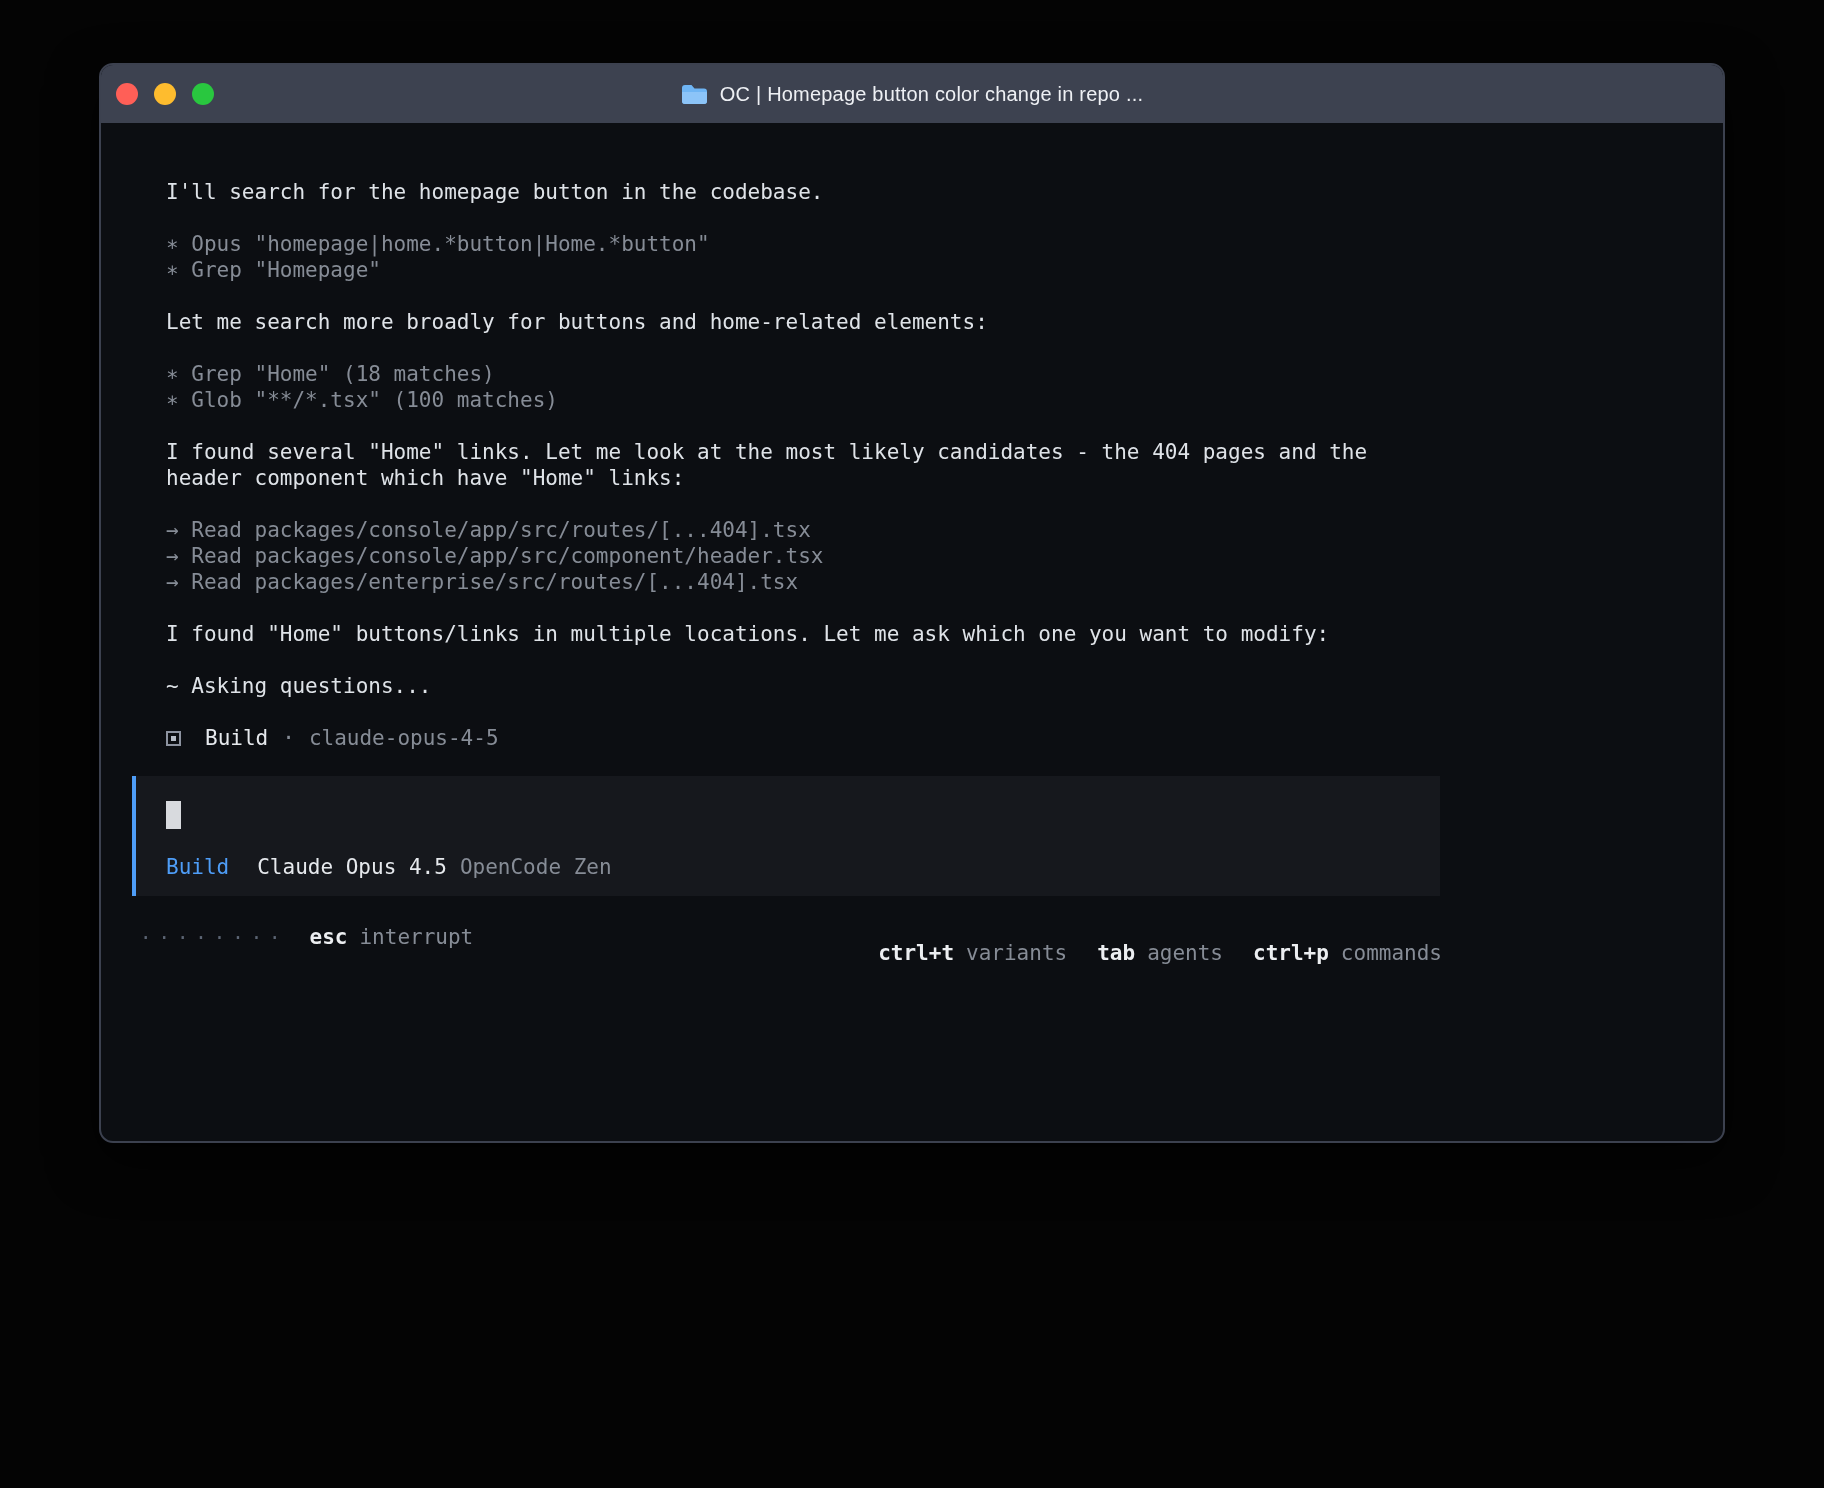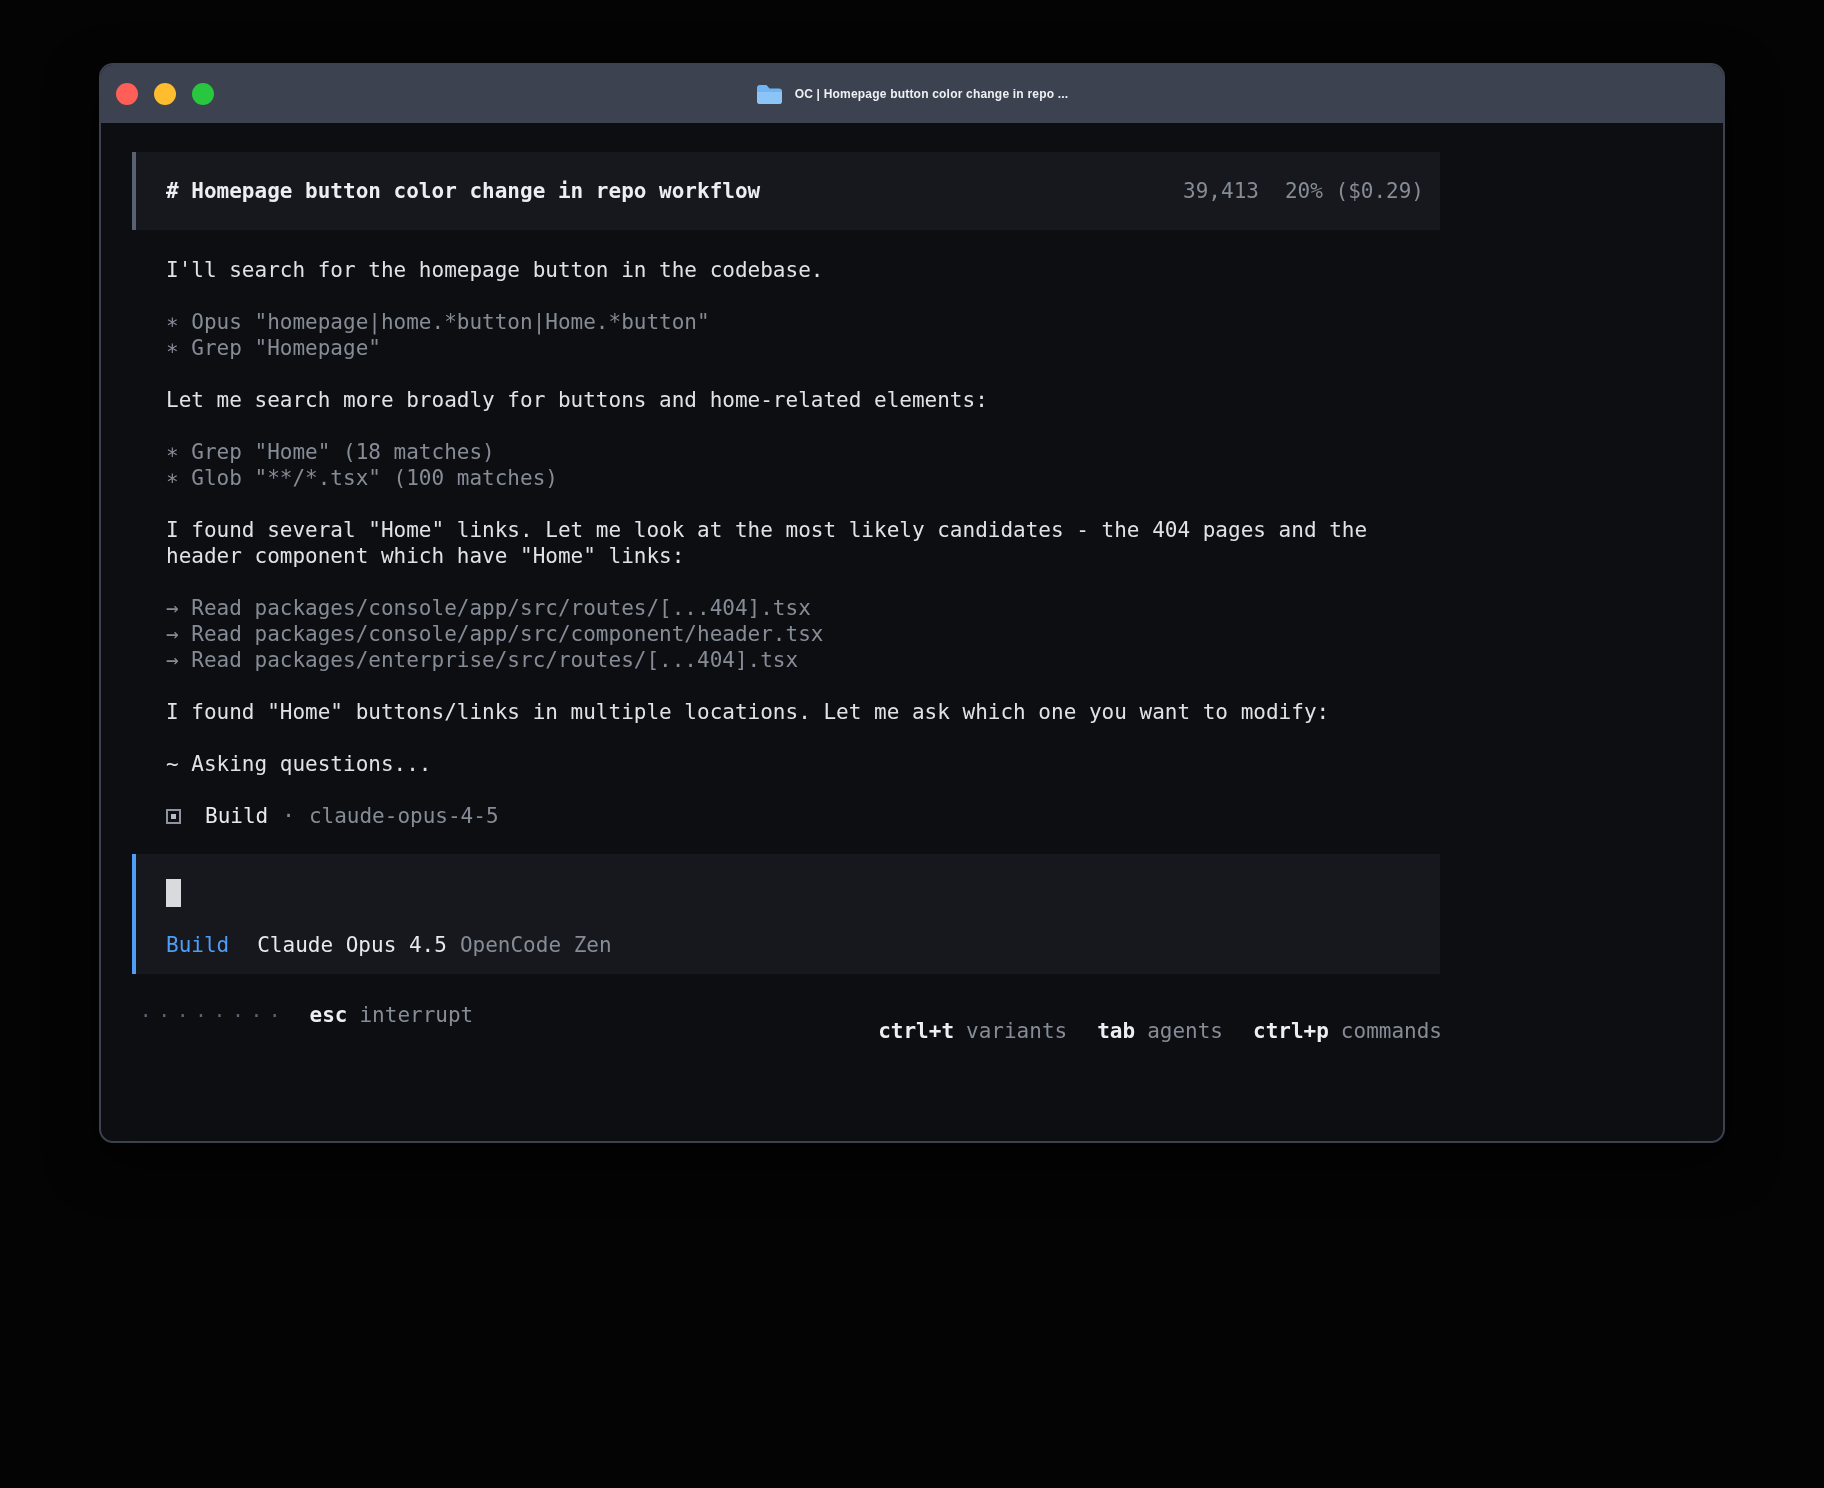--- a/index.html
+++ b/index.html
@@ -34,21 +34,21 @@
   .light{width:22px;height:22px;border-radius:50%;}
   .light.red{background:var(--traffic-red);}
   .light.yellow{background:var(--traffic-yellow);}
   .light.green{background:var(--traffic-green);}
   .titlebar-center{
     position:absolute;left:0;right:0;top:0;height:58px;
     display:flex;align-items:center;justify-content:center;gap:12px;
   }
   .titlebar-center .title{
     font-family:"Liberation Sans","DejaVu Sans",sans-serif;
-    font-weight:bold;font-size:12px;color:#eef0f4;letter-spacing:.2px;
+    font-weight:normal;font-size:20px;color:#eef0f4;letter-spacing:.2px;
   }
   .terminal{padding:29px 0 0 31px;}
   .panel{
     width:1308px;background:var(--panel);
   }
   .session-header{
     border-left:4px solid #5a6170;height:78px;
     display:flex;align-items:center;justify-content:space-between;
     padding:0 16px 0 30px;
   }
@@ -112,27 +112,20 @@
           <path d="M1 4 a3 3 0 0 1 3 -3 h6.5 l3 3.4 H23 a3 3 0 0 1 3 3 V17 a3 3 0 0 1 -3 3 H4 a3 3 0 0 1 -3 -3 Z" fill="#6fb5f4"></path>
           <path d="M1 8 h25 V17 a3 3 0 0 1 -3 3 H4 a3 3 0 0 1 -3 -3 Z" fill="#8cc4f8"></path>
         </svg>
       </span>
       <span class="title">OC | Homepage button color change in repo ...</span>
     </div>
   </div>
 
   <div class="terminal">
 
-    <div class="panel session-header">
-      <span class="sh-title"># Homepage button color change in repo workflow</span>
-      <span class="sh-right">
-        <span>39,413</span>
-        <span>20% ($0.29)</span>
-      </span>
-    </div>
 
 
     <div class="convo">
 
       <div class="para">
         <div class="line">I'll search for the homepage button in the codebase.</div>
       </div>
 
       <div class="para">
         <div class="line dim">∗ Opus "homepage|home.*button|Home.*button"</div>

